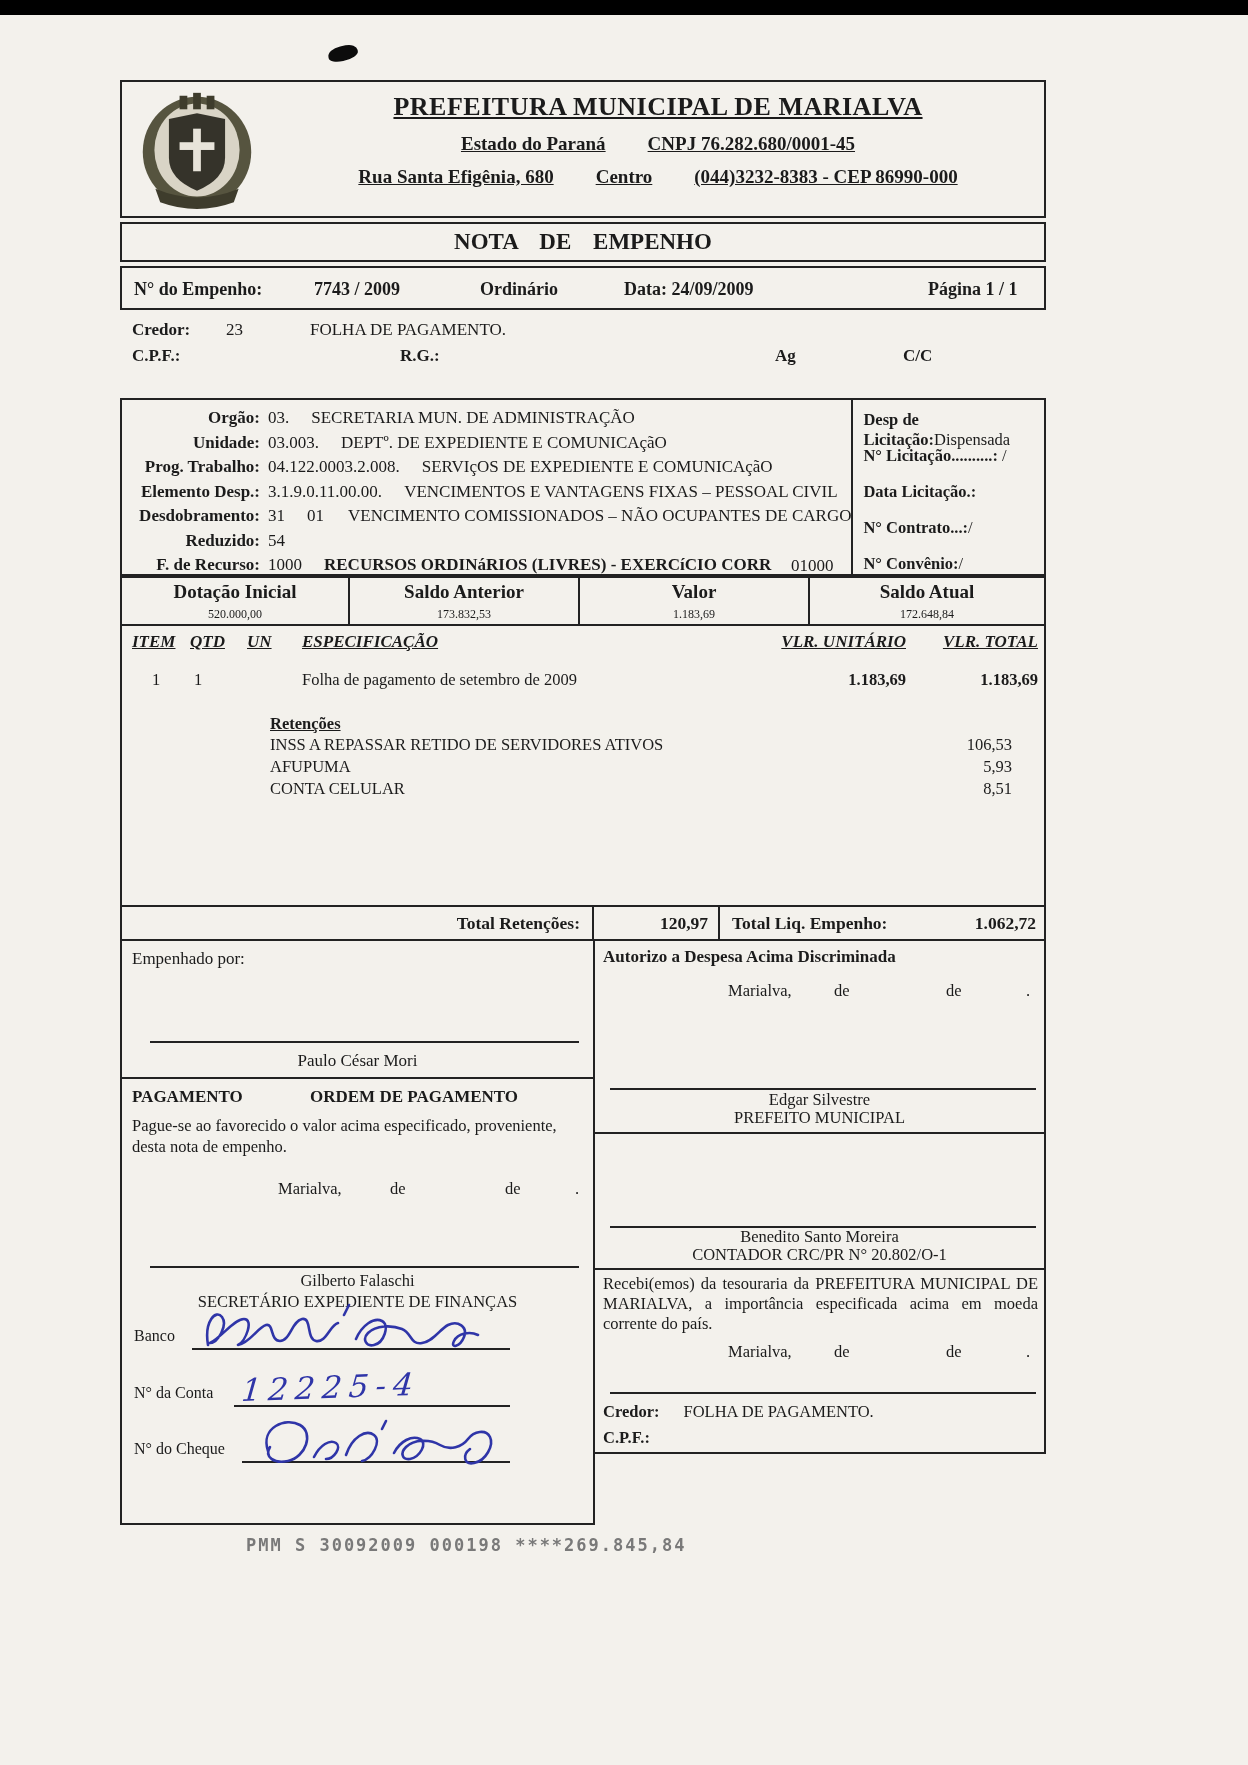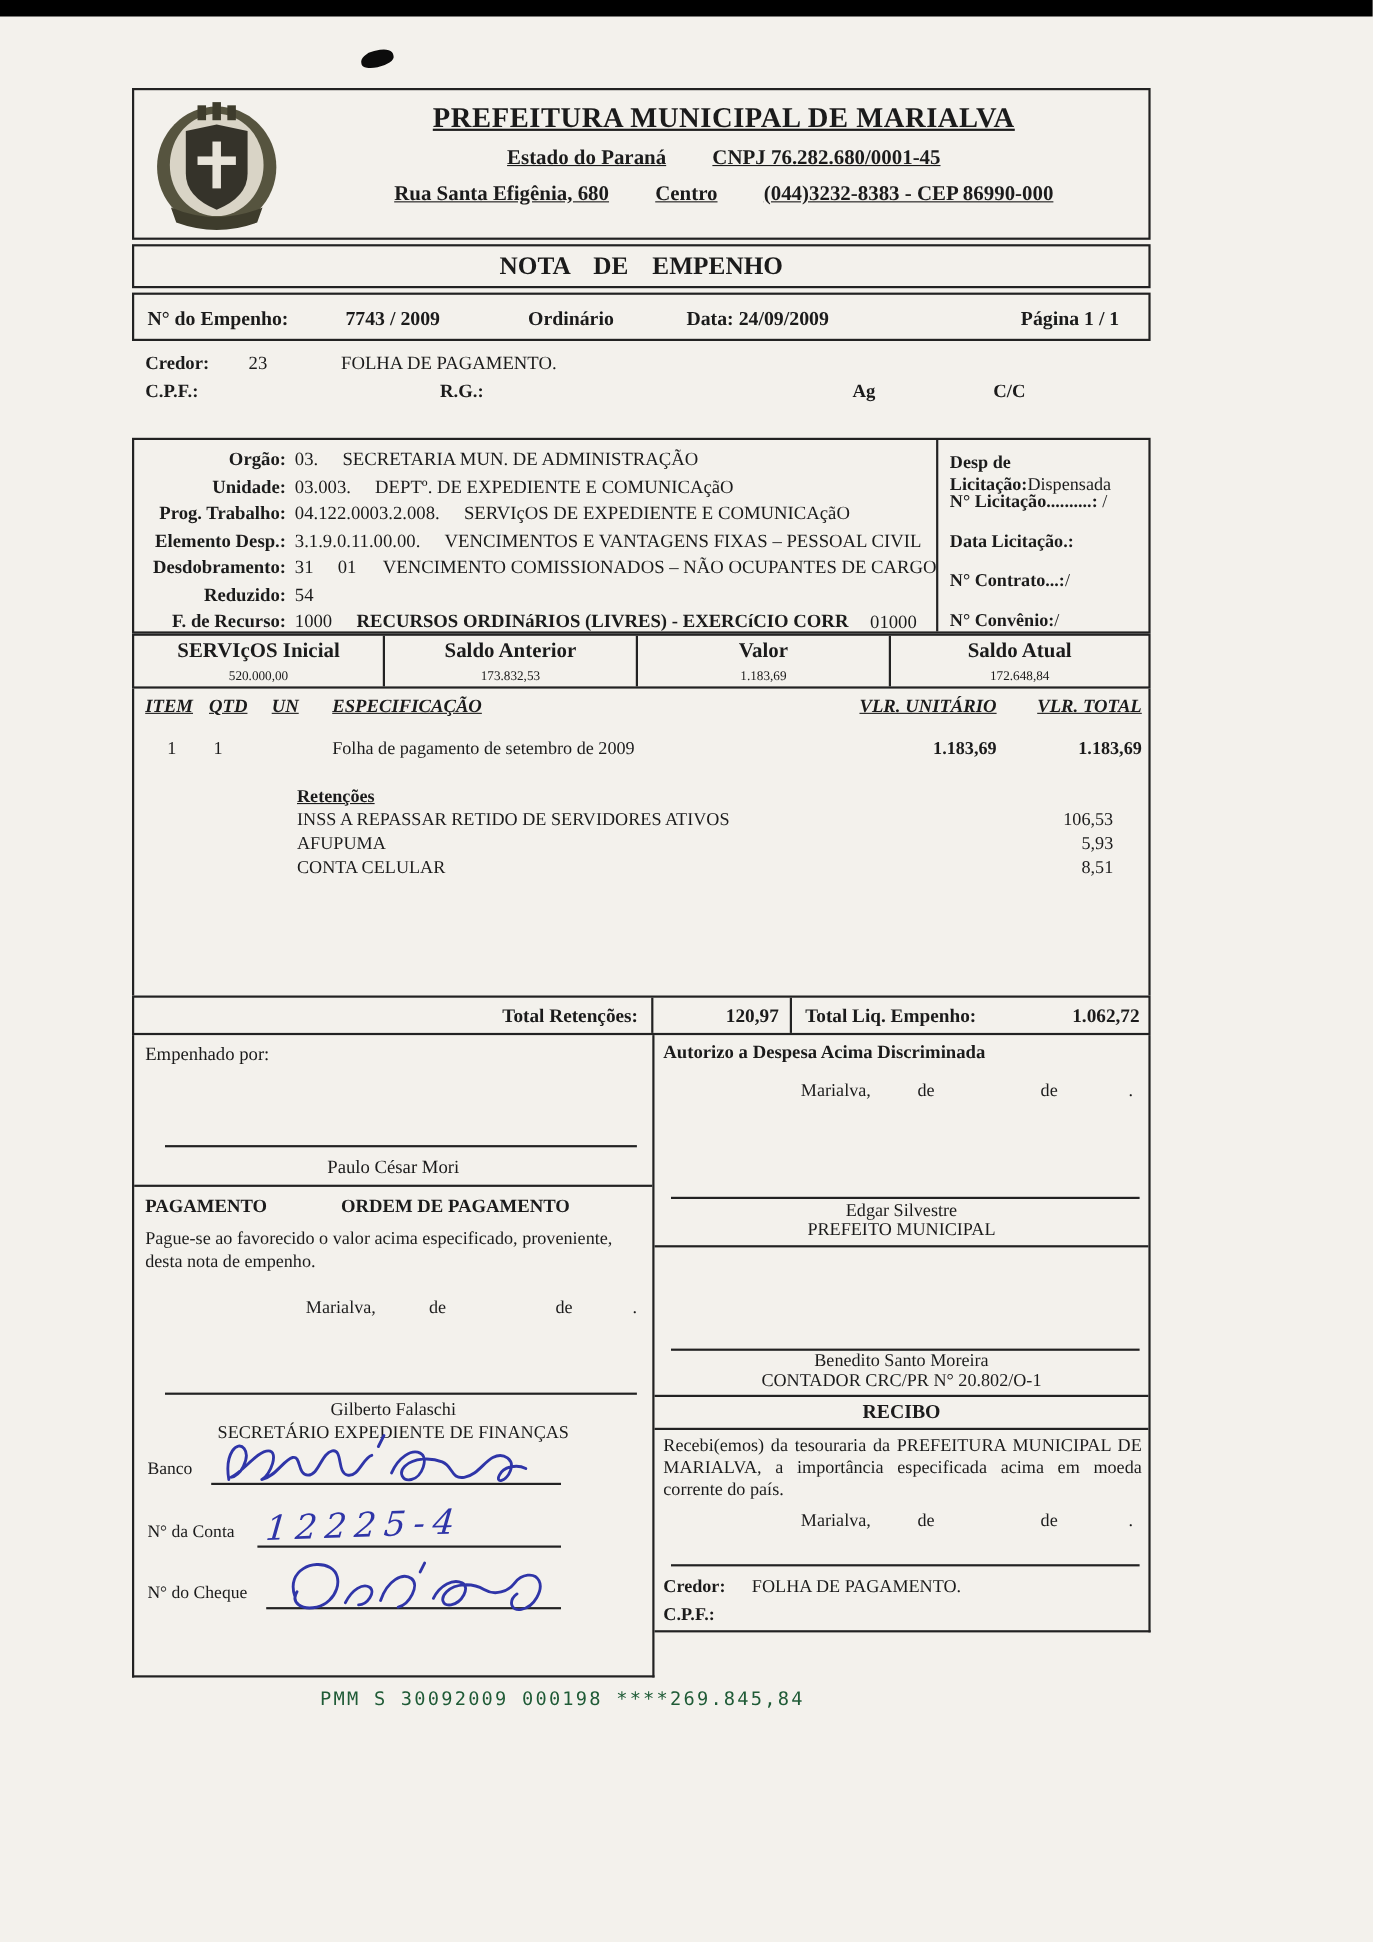--- a/index.html
+++ b/index.html
@@ -112,21 +112,21 @@
   .r3 { height:30px; border-bottom:2px solid #222; text-align:center; font-size:18px; font-weight:bold; padding-top:3px; }
   .r4 { height:120px; }
   .r5 { height:62px; }
   .r-title { position:absolute; left:8px; top:6px; font-weight:bold; font-size:17px; }
   .recibo-text { position:absolute; left:8px; right:6px; top:4px; line-height:20px; text-align:justify; }
   .cr-line { position:absolute; left:8px; top:12px; }
   .cr-line .lab { font-weight:bold; margin-right:24px; }
   .cpf-line { position:absolute; left:8px; top:38px; font-weight:bold; }
 
   .stamp { position:absolute; left:246px; top:1535px; font-family:"DejaVu Sans Mono",monospace;
-           font-size:17px; font-weight:normal; color:#14532d; letter-spacing:2px; opacity:0.95;margin-left:45px; }
+           font-size:17px; font-weight:bold; color:#737373; letter-spacing:2px; opacity:0.95; }
 </style>
 </head>
 <body>
 
 <div class="topbar"></div>
 <div class="smudge"></div>
 
 <div class="doc">
 
   <div class="bx header-box">
@@ -210,21 +210,21 @@
       <div class="lic-row"><span class="lab">Desp de Licitação:</span><span>Dispensada</span></div>
       <div class="lic-row"><span class="lab">N° Licitação..........:</span><span> /</span></div>
       <div class="lic-row"><span class="lab">Data Licitação.:</span></div>
       <div class="lic-row"><span class="lab">N° Contrato...:</span><span>/</span></div>
       <div class="lic-row"><span class="lab">N° Convênio:</span><span>/</span></div>
     </div>
   </div>
 
   <div class="bx dotacao">
     <div class="d-cell dc1">
-      <div class="dh">SERVIçOS Inicial</div>
+      <div class="dh">Dotação Inicial</div>
       <div class="dv">520.000,00</div>
     </div>
     <div class="d-cell dc2">
       <div class="dh">Saldo Anterior</div>
       <div class="dv">173.832,53</div>
     </div>
     <div class="d-cell dc3">
       <div class="dh">Valor</div>
       <div class="dv">1.183,69</div>
     </div>
@@ -323,21 +323,20 @@
         </div>
         <div class="sigline" style="left:15px; right:8px; bottom:42px;"></div>
         <div class="cname" style="bottom:22px;">Edgar Silvestre</div>
         <div class="cname" style="bottom:4px;">PREFEITO MUNICIPAL</div>
       </div>
       <div class="rsec r2">
         <div class="sigline" style="left:15px; right:8px; bottom:40px;"></div>
         <div class="cname" style="bottom:21px;">Benedito Santo Moreira</div>
         <div class="cname" style="bottom:3px;">CONTADOR CRC/PR N° 20.802/O-1</div>
       </div>
-      <div class="rsec r3">RECIBO</div>
       <div class="rsec r4">
         <div class="recibo-text">Recebi(emos) da tesouraria da PREFEITURA MUNICIPAL DE MARIALVA, a importância especificada acima em moeda corrente do país.</div>
         <div class="cd" style="top:72px;">
           <span class="cdr-city">Marialva,</span>
           <span class="cdr-de1">de</span>
           <span class="cdr-de2">de</span>
           <span class="cdr-dot">.</span>
         </div>
       </div>
       <div class="rsec r5">

